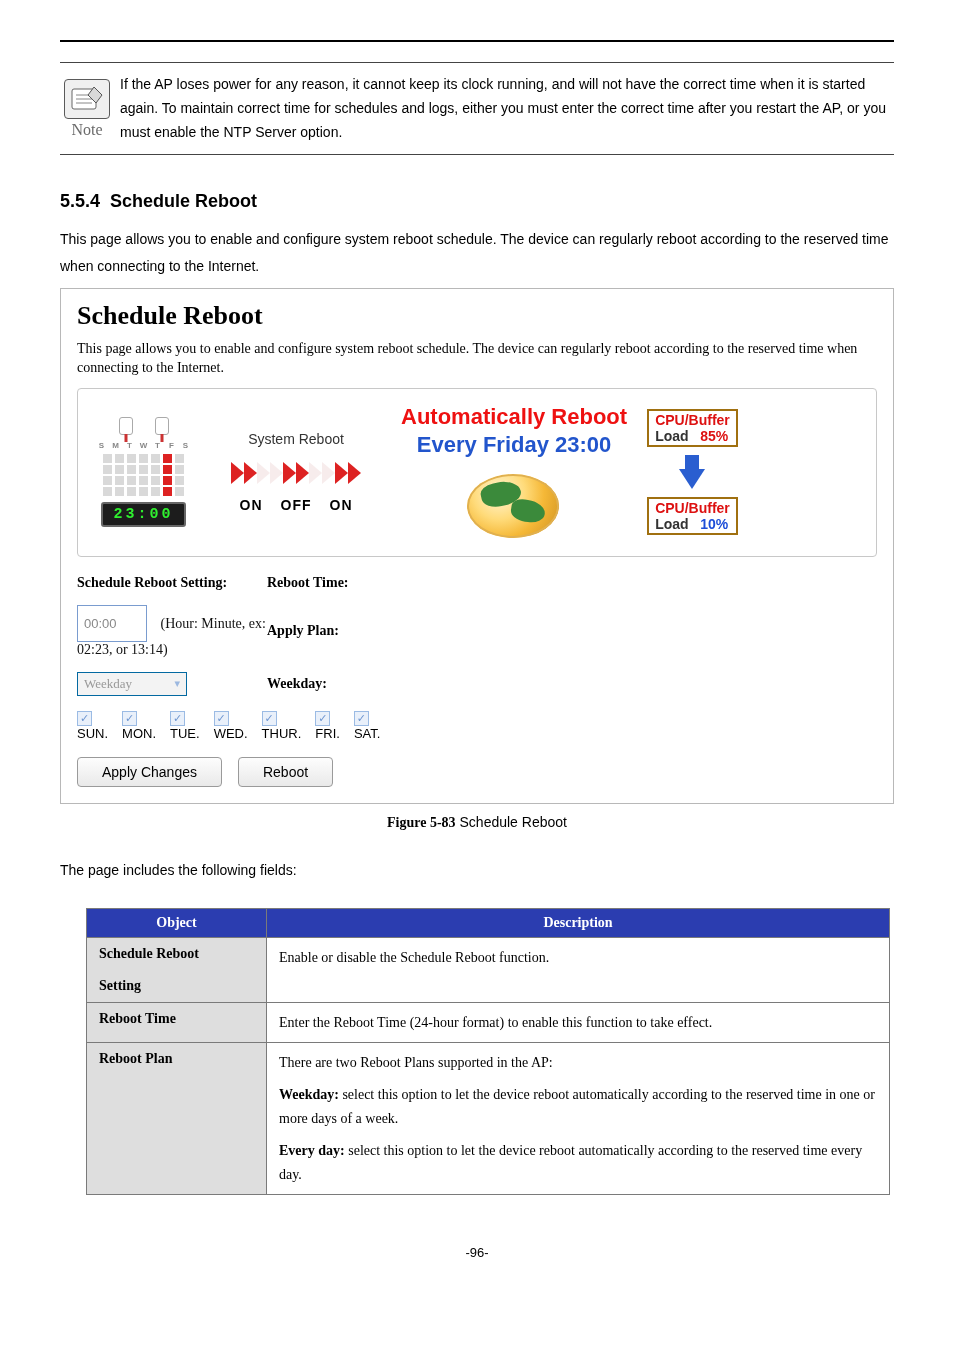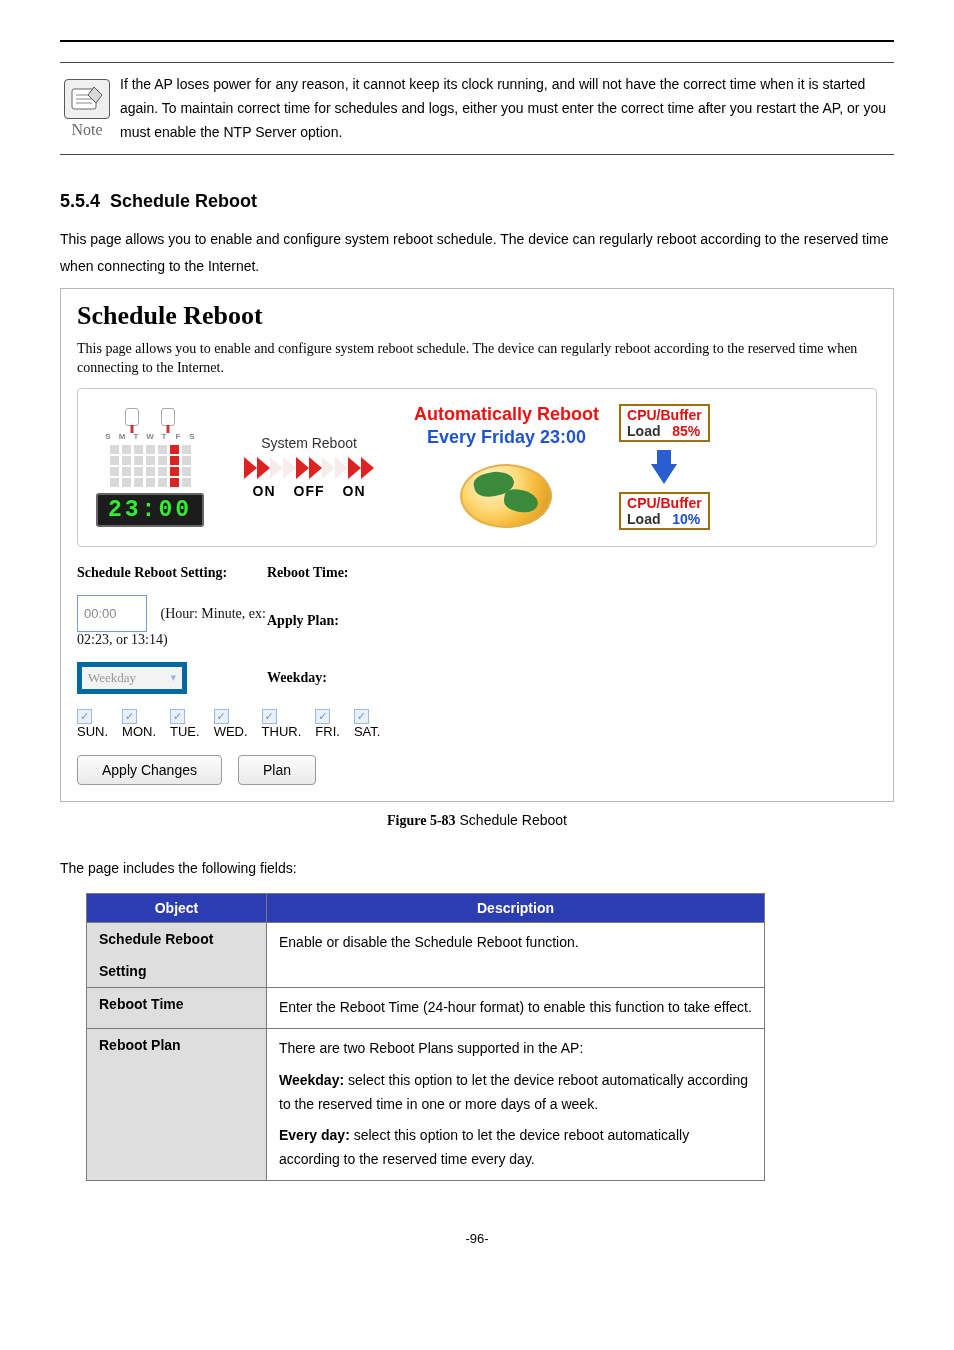--- a/index.html
+++ b/index.html
@@ -27,58 +27,58 @@
   .diagram { border: 1px solid #c8c8c8; border-radius: 4px; padding: 14px 18px 14px 18px; display:flex; align-items: center; gap: 20px; margin-bottom: 18px; }
   .cal-col { display:flex; flex-direction:column; align-items:center; gap:6px; }
   .slider-row { display:flex; gap:22px; align-items:center; }
   .slider-knob { width:14px; height:18px; background:#fff; border:1px solid #aaa; border-radius:3px; position:relative; }
   .slider-knob::after { content:''; position:absolute; left:50%; top:100%; transform:translateX(-50%); width:3px; height:8px; background:#c33; }
   .grid7 { display:flex; flex-direction:column; gap:2px; align-items:center;}
   .gridrow { display:flex; gap:3px; }
   .daylet { width:11px; height:11px; font-size:8px; color:#888; font-weight:bold; text-align:center;}
   .cell { width:9px; height:9px; background:#d9d9d9; }
   .cell.r { background:#d22; }
-  .clock-box { background:#1c1c1c; color:#2fef2f; font-family: "Courier New", monospace; font-weight:bold; font-size:23px; letter-spacing:3px; padding:2px 10px; border:2px solid #666; border-radius:3px; }
-  .mid-col { display:flex; flex-direction:column; align-items:center; gap:4px; min-width:170px;}
+  .clock-box { background:#1c1c1c; color:#2fef2f; font-family: "Courier New", monospace; font-weight:bold; font-size:15px; letter-spacing:3px; padding:2px 10px; border:2px solid #666; border-radius:3px; }
+  .mid-col { display:flex; flex-direction:column; align-items:center; gap:13px; min-width:170px;}
   .sys-reboot-label { font-size:14px; color:#333; margin-bottom:2px;}
   .chevrons { display:flex; align-items:center; gap:0; }
   .chev { width:0; height:0; border-top:11px solid transparent; border-bottom:11px solid transparent; border-left:13px solid #d22; }
   .chev.faded { border-left-color:#e9c9c9; opacity:0.35;}
   .onoff-row { display:flex; gap:18px; font-weight:bold; font-family:Arial; font-size:14px; letter-spacing:1px;}
   .blob-col { display:flex; flex-direction:column; align-items:center; }
-  .auto-text { font-weight:bold; color:#e11; font-size:18px; text-align:center; line-height:1.3;}
+  .auto-text { font-weight:bold; color:#e11; font-size:22px; text-align:center; line-height:1.3;}
   .auto-text .blue { color:#25c; }
   .globe-wrap { width:110px; height:76px; position:relative; margin-top:6px;}
   .globe { width:92px; height:64px; border-radius:50%; background: radial-gradient(circle at 35% 30%, #fff5d6 0%, #ffdb7a 35%, #f5b837 60%, #ca8d1e 100%); position:absolute; left:8px; top:8px; overflow:hidden;}
   .globe::after{content:'';position:absolute;inset:0;border-radius:50%;border:2px solid #e0b050;}
   .land { position:absolute; width:40px; height:24px; background:#3b8a3b; border-radius:40% 60% 50% 50%; }
   .stripe-box { border:2px solid #a07010; background:#fff; padding:1px 6px; font-weight:bold; font-family:Arial; font-size:14px; }
   .stripe-red { color:#d11; }
   .stripe-black { color:#333; }
   .stripe-pct-green { color:#1d4ed8; }
   .stripe-pct-red { color:#d11; }
   .right-col { display:flex; flex-direction:column; align-items:center; gap:4px; }
   .big-arrow-down { width:0;height:0;border-left:13px solid transparent;border-right:13px solid transparent;border-top:20px solid #2a5ed0; position:relative;}
   .big-arrow-stem { width:14px; height:14px; background:#2a5ed0;}
   .form-grid { display:grid; grid-template-columns: 190px 1fr; row-gap: 14px; align-items:center; font-family:"Times New Roman", serif; font-size:14px;}
   .form-label { font-weight:bold; }
   .radio-row { display:flex; gap:16px; align-items:center; font-family:Arial; font-size:13px; }
   input[type=radio]{ width:14px; height:14px; }
   .txt-input { border:1px solid #7a9ccf; background:#fff; color:#888; padding:10px 6px; width:70px; font-size:13px; }
   .hint { color:#111; margin-left:10px; }
-  .sel { border:5px solid #0369a1; background:#f3f3f3; color:#999; padding:3px 6px; width:110px; font-size:13px; display:inline-flex; justify-content:space-between; align-items:center;}
+  .sel { border:1px solid #0369a1; background:#f3f3f3; color:#999; padding:3px 6px; width:110px; font-size:13px; display:inline-flex; justify-content:space-between; align-items:center;}
   .sel .caret { color:#9cb8e0; font-size:11px;}
   .chk-row { display:flex; gap:14px; align-items:center; font-family:Arial; font-size:13px;}
   .chkb { width:15px; height:15px; border:1px solid #9bbbe4; background:#e9f0fa; color:#6d95d0; font-size:11px; display:inline-flex; align-items:center; justify-content:center; margin-right:2px;}
   .btn-row { display:flex; gap:16px; margin-top:16px; }
   .btn { border:1px solid #9a9a9a; border-radius:4px; background:linear-gradient(#fdfdfd,#e9e9e9); padding:6px 24px; font-size:14px; font-family:Arial; cursor:pointer;}
   .fig-caption { text-align:center; font-size:14px; margin-top:10px;}
   .fig-caption b{font-weight:bold;font-family:Liberation Serif, serif;}
   .after-fig { margin-top:26px; }
-  table.obj { border-collapse: collapse; width: 679px; margin: 12px 0 0 26px; }
+  table.obj { border-collapse: collapse; width: 804px; margin: 24px 0 0 26px; font-family: Liberation Serif, serif; }
   table.obj th { background:#2b3db0; color:#fff; font-weight:bold; padding:6px 10px; border:1px solid #7a7a7a; font-size:14px;}
   table.obj td { border:1px solid #7a7a7a; padding:8px 12px; vertical-align:top; font-size:14px;}
   table.obj td.lbl { background:#dedede; font-weight:bold; width:180px; white-space:normal;}
   table.obj td.desc p { line-height:1.7; }
   table.obj td.desc p + p { margin-top:8px; }
   .page-num { text-align:center; font-size:13px; margin-top:50px;}
 </style>
 </head>
 <body>
 
@@ -245,21 +245,21 @@
         <span><span class="chkb">✓</span><span>TUE.</span></span>
         <span><span class="chkb">✓</span><span>WED.</span></span>
         <span><span class="chkb">✓</span><span>THUR.</span></span>
         <span><span class="chkb">✓</span><span>FRI.</span></span>
         <span><span class="chkb">✓</span><span>SAT.</span></span>
       </div>
     </div>
 
     <div class="btn-row">
       <button class="btn">Apply Changes</button>
-      <button class="btn">Plan</button>
+      <button class="btn">Reboot</button>
     </div>
   </div>
 </div>
 
 <div class="fig-caption">
   <b>Figure 5-83</b><span> Schedule Reboot</span>
 </div>
 
 <p class="body-text after-fig">The page includes the following fields:</p>
 

